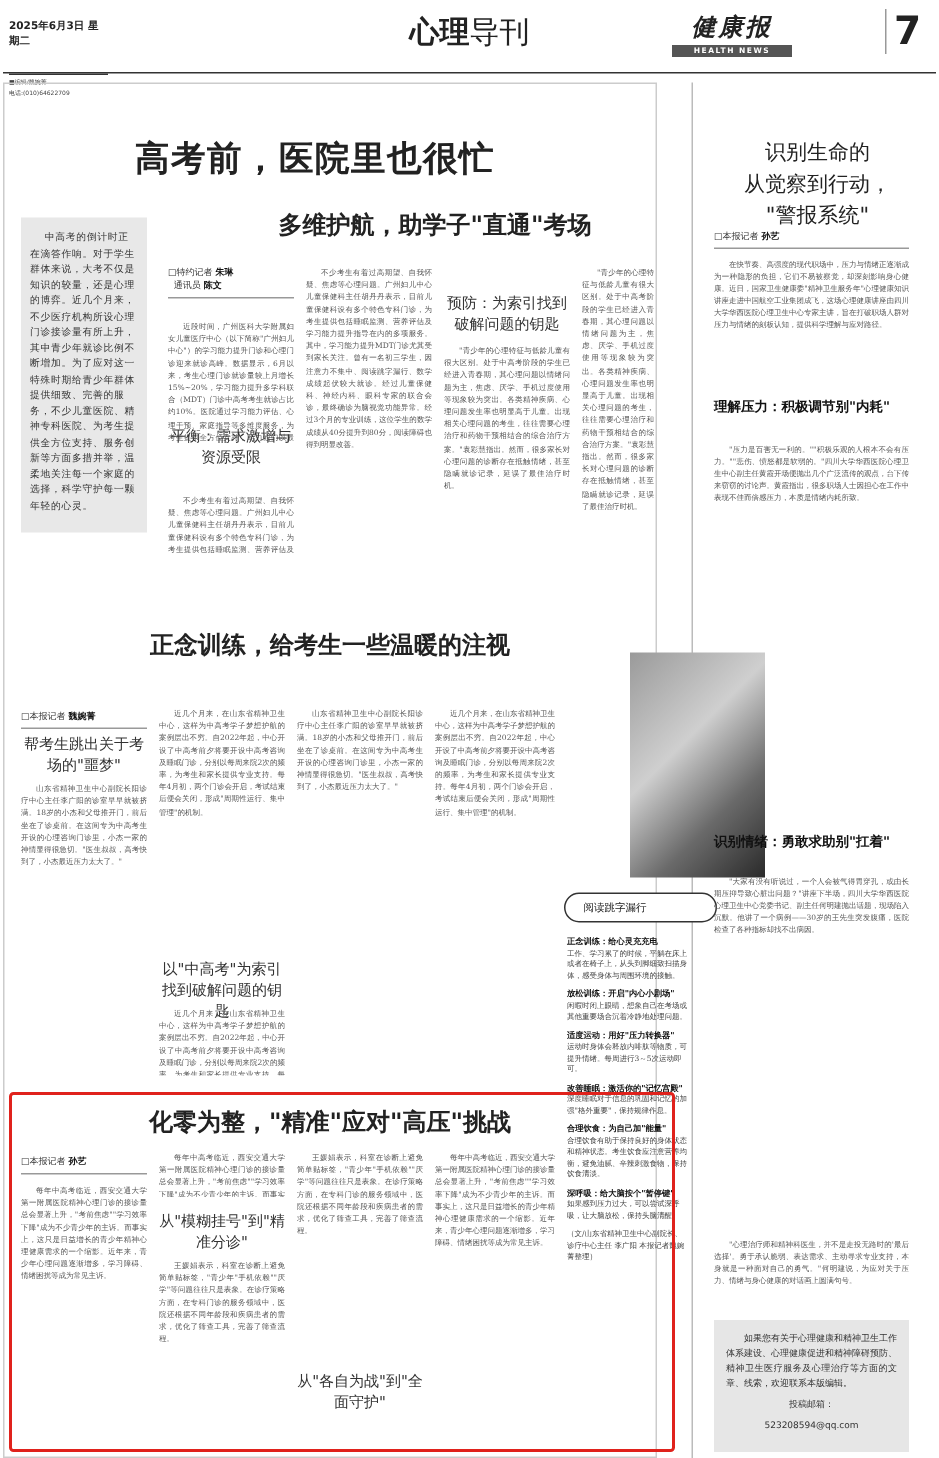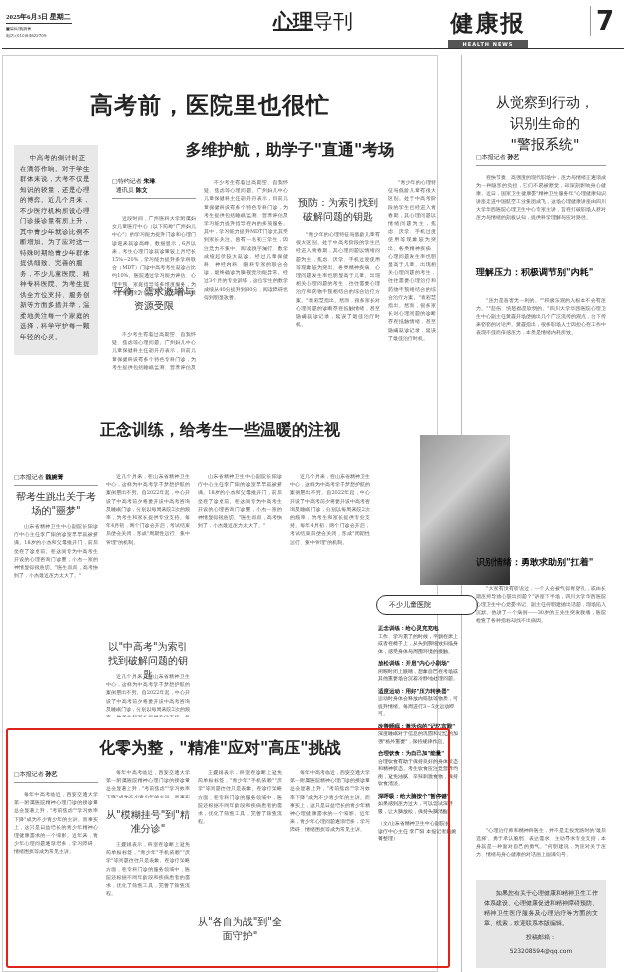--- a/index.html
+++ b/index.html
@@ -1,25 +1,25 @@
 <!DOCTYPE html>
 <html><head>
 <meta charset="utf-8">
 <style>
   * { box-sizing: border-box; margin: 0; padding: 0; }
   body { width: 626px; height: 972px; background: #fff; font-family: "DejaVu Serif", serif; color: #222; position: relative; overflow: hidden; }
   .abs { position: absolute; }
   .masthead-left { left: 6px; top: 12px; font-family: "DejaVu Sans", sans-serif; }
-  .mh-date { font-size: 7px; font-weight: bold; border-bottom: 1px solid #333; padding-bottom: 1px; width: 66px; font-family: Liberation Serif, serif; }
+  .mh-date { font-size: 7px; font-weight: bold; border-bottom: 1px solid #333; padding-bottom: 17px; width: 66px; }
   .mh-small { font-size: 4px; color: #444; margin-top: 2px; line-height: 5px; }
   .mh-title { left: 0; width: 626px; top: 8px; text-align: center; font-family: "DejaVu Sans", sans-serif; font-size: 20px; }
-  .mh-title b { font-weight: 900; text-decoration: underline; }
+  .mh-title b { font-weight: 900; }
   .mh-title span { font-weight: 300; }
   .logo { left: 448px; top: 8px; width: 80px; text-align: center; }
-  .logo-cn { font-family: "DejaVu Serif", serif; font-size: 23px; font-weight: bold; letter-spacing: 2px; }
+  .logo-cn { font-family: "DejaVu Serif", serif; font-style: italic; font-size: 16px; font-weight: bold; letter-spacing: 2px; }
   .logo-en { background: #555; color: #fff; font-family: "DejaVu Sans", sans-serif; font-size: 5px; font-weight: bold; letter-spacing: 1px; padding: 1px 2px; margin-top: 1px; }
   .pagenum { left: 590px; top: 6px; font-family: "DejaVu Sans", sans-serif; font-weight: 900; font-size: 26px; border-left: 1px solid #999; padding-left: 5px; }
   .topline { left: 2px; top: 48px; width: 622px; height: 1px; background: #333; }
   .mainbox { left: 2px; top: 55px; width: 436px; height: 917px; border: 1px solid #ccc; }
   .vrule { left: 461px; top: 55px; width: 1px; height: 917px; background: #bbb; }
   .hl-main { left: 90px; top: 90px; width: 340px; text-align: left; font-family: "DejaVu Sans", sans-serif; font-weight: 900; font-size: 23px; letter-spacing: 1px; }
   .sub-hl { font-family: "DejaVu Serif", serif; font-weight: bold; text-align: center; }
   .intro { left: 14px; top: 145px; width: 84px; height: 210px; background: #e8e8e8; padding: 8px 6px; font-size: 6.5px; line-height: 10.5px; text-indent: 1.5em; color: #333; letter-spacing: 0.5px; }
   .col { font-size: 5px; line-height: 8.2px; color: #555; text-align: justify; text-indent: 2em; overflow: hidden; }
   .byline { font-family: "DejaVu Sans", sans-serif; font-size: 6px; color: #333; border-bottom: 1px solid #999; padding-bottom: 3px; }
@@ -83,21 +83,21 @@
 <div class="abs sec-head" style="left:14px; top:490px; width:84px;">帮考生跳出关于考场的"噩梦"</div>
 <div class="abs col" style="left:14px; top:522px; width:84px; height:195px;">山东省精神卫生中心副院长阳诊疗中心主任李广阳的诊室早早就被挤满。18岁的小杰和父母推开门，前后坐在了诊桌前。在这间专为中高考生开设的心理咨询门诊里，小杰一家的神情显得很急切。"医生叔叔，高考快到了，小杰最近压力太大了。"</div>
 <div class="abs col" style="left:106px; top:472px; width:84px; height:162px;">近几个月来，在山东省精神卫生中心，这样为中高考学子梦想护航的案例层出不穷。自2022年起，中心开设了中高考前夕将要开设中高考咨询及睡眠门诊，分别以每周来院2次的频率，为考生和家长提供专业支持。每年4月初，两个门诊会开启，考试结束后便会关闭，形成"周期性运行、集中管理"的机制。</div>
 <div class="abs sec-head" style="left:106px; top:640px; width:84px;">以"中高考"为索引找到破解问题的钥匙</div>
 <div class="abs col" style="left:106px; top:672px; width:84px; height:45px;">近几个月来，在山东省精神卫生中心，这样为中高考学子梦想护航的案例层出不穷。自2022年起，中心开设了中高考前夕将要开设中高考咨询及睡眠门诊，分别以每周来院2次的频率，为考生和家长提供专业支持。每年4月初，两个门诊会开启，考试结束后便会关闭，形成"周期性运行、集中管理"的机制。</div>
 <div class="abs col" style="left:198px; top:472px; width:84px; height:245px;">山东省精神卫生中心副院长阳诊疗中心主任李广阳的诊室早早就被挤满。18岁的小杰和父母推开门，前后坐在了诊桌前。在这间专为中高考生开设的心理咨询门诊里，小杰一家的神情显得很急切。"医生叔叔，高考快到了，小杰最近压力太大了。"</div>
 <div class="abs col" style="left:290px; top:472px; width:80px; height:245px;">近几个月来，在山东省精神卫生中心，这样为中高考学子梦想护航的案例层出不穷。自2022年起，中心开设了中高考前夕将要开设中高考咨询及睡眠门诊，分别以每周来院2次的频率，为考生和家长提供专业支持。每年4月初，两个门诊会开启，考试结束后便会关闭，形成"周期性运行、集中管理"的机制。</div>
 
 <div class="abs photo" style="left:420px; top:435px; width:90px; height:150px;"></div>
 
-<div class="abs tipbox"><span>不少儿童医院</span></div>
+<div class="abs tipbox"><span>阅读跳字漏行</span></div>
 <div class="abs" style="left:378px; top:625px; width:80px;">
   <div class="tipitem" style="margin-bottom:5px;"><b>正念训练：给心灵充充电</b><span>工作、学习累了的时候，平躺在床上或者在椅子上，从头到脚细致扫描身体，感受身体与周围环境的接触。</span></div>
   <div class="tipitem" style="margin-bottom:5px;"><b>放松训练：开启"内心小剧场"</b><span>闲暇时闭上眼睛，想象自己在考场或其他重要场合沉着冷静地处理问题。</span></div>
   <div class="tipitem" style="margin-bottom:5px;"><b>适度运动：用好"压力转换器"</b><span>运动时身体会释放内啡肽等物质，可提升情绪。每周进行3～5次运动即可。</span></div>
   <div class="tipitem" style="margin-bottom:5px;"><b>改善睡眠：激活你的"记忆宫殿"</b><span>深度睡眠对于信息的巩固和记忆的加强"格外重要"，保持规律作息。</span></div>
   <div class="tipitem" style="margin-bottom:5px;"><b>合理饮食：为自己加"能量"</b><span>合理饮食有助于保持良好的身体状态和精神状态。考生饮食应注意营养均衡，避免油腻、辛辣刺激食物，保持饮食清淡。</span></div>
   <div class="tipitem" style="margin-bottom:5px;"><b>深呼吸：给大脑按个"暂停键"</b><span>如果感到压力过大，可以尝试深呼吸，让大脑放松，保持头脑清醒。</span></div>
   <div class="tipitem">（文/山东省精神卫生中心副院长、诊疗中心主任 李广阳 本报记者魏婉菁整理）</div>
 </div>
 
@@ -108,22 +108,22 @@
 </div>
 <div class="abs col" style="left:14px; top:790px; width:84px; height:170px;">每年中高考临近，西安交通大学第一附属医院精神心理门诊的接诊量总会显著上升，"考前焦虑""学习效率下降"成为不少青少年的主诉。而事实上，这只是日益增长的青少年精神心理健康需求的一个缩影。近年来，青少年心理问题逐渐增多，学习障碍、情绪困扰等成为常见主诉。</div>
 <div class="abs col" style="left:106px; top:768px; width:84px; height:30px;">每年中高考临近，西安交通大学第一附属医院精神心理门诊的接诊量总会显著上升，"考前焦虑""学习效率下降"成为不少青少年的主诉。而事实上，这只是日益增长的青少年精神心理健康需求的一个缩影。近年来，青少年心理问题逐渐增多，学习障碍、情绪困扰等成为常见主诉。</div>
 <div class="abs sec-head" style="left:106px; top:808px; width:84px;">从"模糊挂号"到"精准分诊"</div>
 <div class="abs col" style="left:106px; top:840px; width:84px; height:120px;">王媛娟表示，科室在诊断上避免简单贴标签，"青少年"手机依赖""厌学"等问题往往只是表象。在诊疗策略方面，在专科门诊的服务领域中，医院还根据不同年龄段和疾病患者的需求，优化了筛查工具，完善了筛查流程。</div>
 <div class="abs col" style="left:198px; top:768px; width:84px; height:140px;">王媛娟表示，科室在诊断上避免简单贴标签，"青少年"手机依赖""厌学"等问题往往只是表象。在诊疗策略方面，在专科门诊的服务领域中，医院还根据不同年龄段和疾病患者的需求，优化了筛查工具，完善了筛查流程。</div>
 <div class="abs sec-head" style="left:198px; top:915px; width:84px;">从"各自为战"到"全面守护"</div>
 <div class="abs col" style="left:290px; top:768px; width:80px; height:192px;">每年中高考临近，西安交通大学第一附属医院精神心理门诊的接诊量总会显著上升，"考前焦虑""学习效率下降"成为不少青少年的主诉。而事实上，这只是日益增长的青少年精神心理健康需求的一个缩影。近年来，青少年心理问题逐渐增多，学习障碍、情绪困扰等成为常见主诉。</div>
 
 <div class="abs right-title">
+  <div>识别生命的</div>
   <div>从觉察到行动，</div>
-  <div>识别生命的</div>
   <div>"警报系统"</div>
 </div>
 <div class="abs" style="left:476px; top:153px; width:130px;">
   <div class="byline"><span>□本报记者</span> <b>孙艺</b></div>
 </div>
 <div class="abs rside" style="left:476px; top:173px; width:130px; height:88px; overflow:hidden;">在快节奏、高强度的现代职场中，压力与情绪正逐渐成为一种隐形的负担，它们不易被察觉，却深刻影响身心健康。近日，国家卫生健康委"精神卫生服务年"心理健康知识讲座走进中国航空工业集团成飞，这场心理健康讲座由四川大学华西医院心理卫生中心专家主讲，旨在打破职场人群对压力与情绪的刻板认知，提供科学理解与应对路径。</div>
 <div class="abs rhead" style="left:476px; top:266px; width:130px;">理解压力：积极调节别"内耗"</div>
 <div class="abs rside" style="left:476px; top:296px; width:130px; height:200px; overflow:hidden;">"压力是百害无一利的。""积极乐观的人根本不会有压力。""悲伤、愤怒都是软弱的。"四川大学华西医院心理卫生中心副主任黄霞开场便抛出几个广泛流传的观点，台下传来窃窃的讨论声。黄霞指出，很多职场人士因担心在工作中表现不佳而倍感压力，本质是情绪内耗所致。</div>
 <div class="abs rhead" style="left:476px; top:556px; width:130px;">识别情绪：勇敢求助别"扛着"</div>
 <div class="abs rside" style="left:476px; top:584px; width:130px; height:240px; overflow:hidden;">"大家有没有听说过，一个人会被气得胃穿孔，或由长期压抑导致心脏出问题？"讲座下半场，四川大学华西医院心理卫生中心党委书记、副主任何明建抛出话题，现场陷入沉默。他讲了一个病例——30岁的王先生突发腹痛，医院检查了各种指标却找不出病因。</div>

